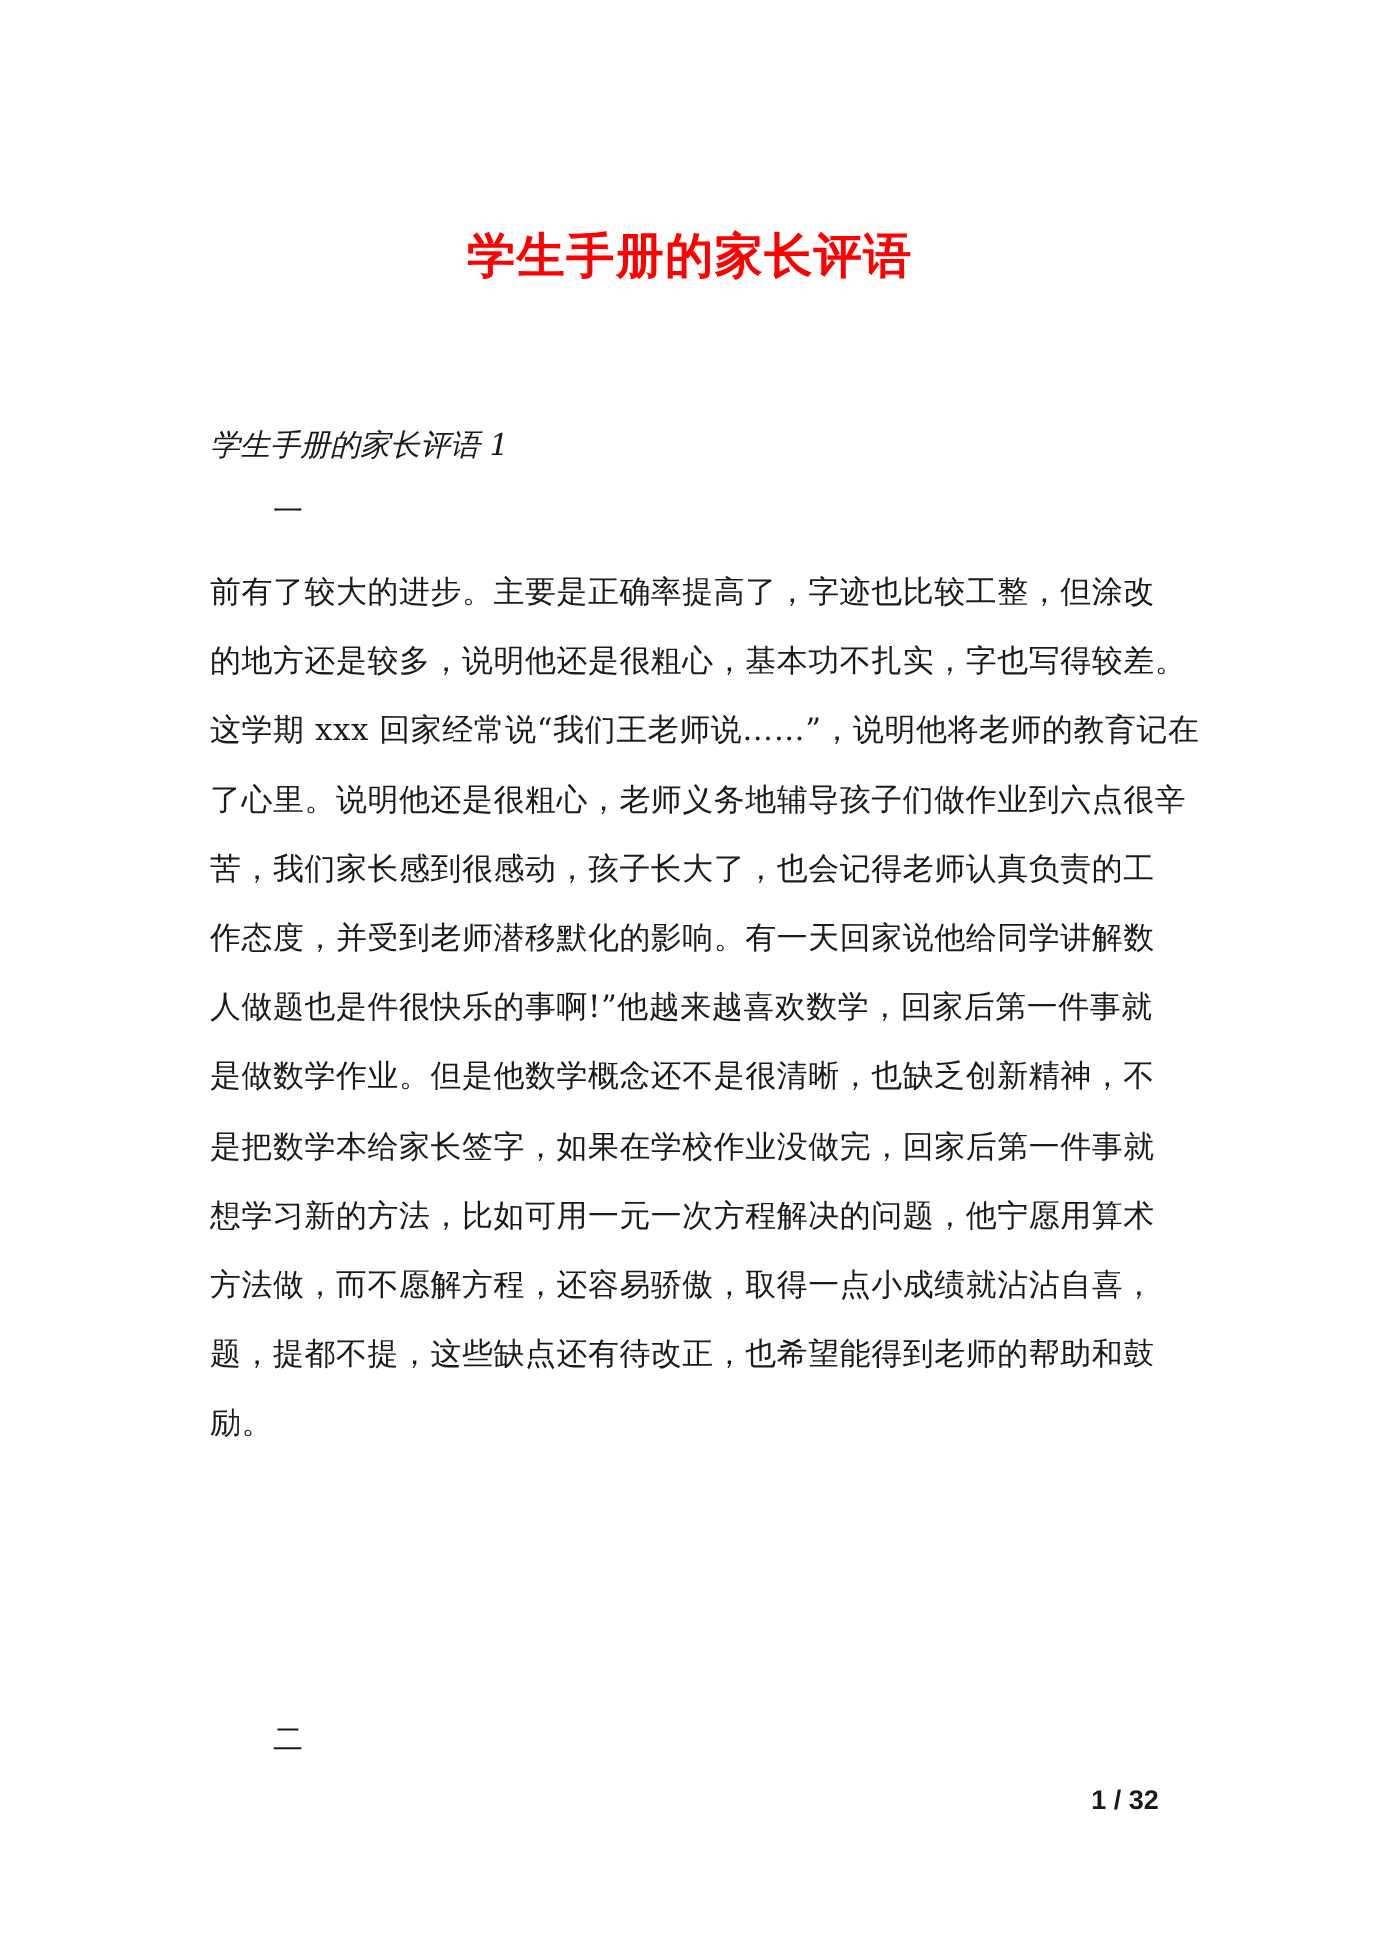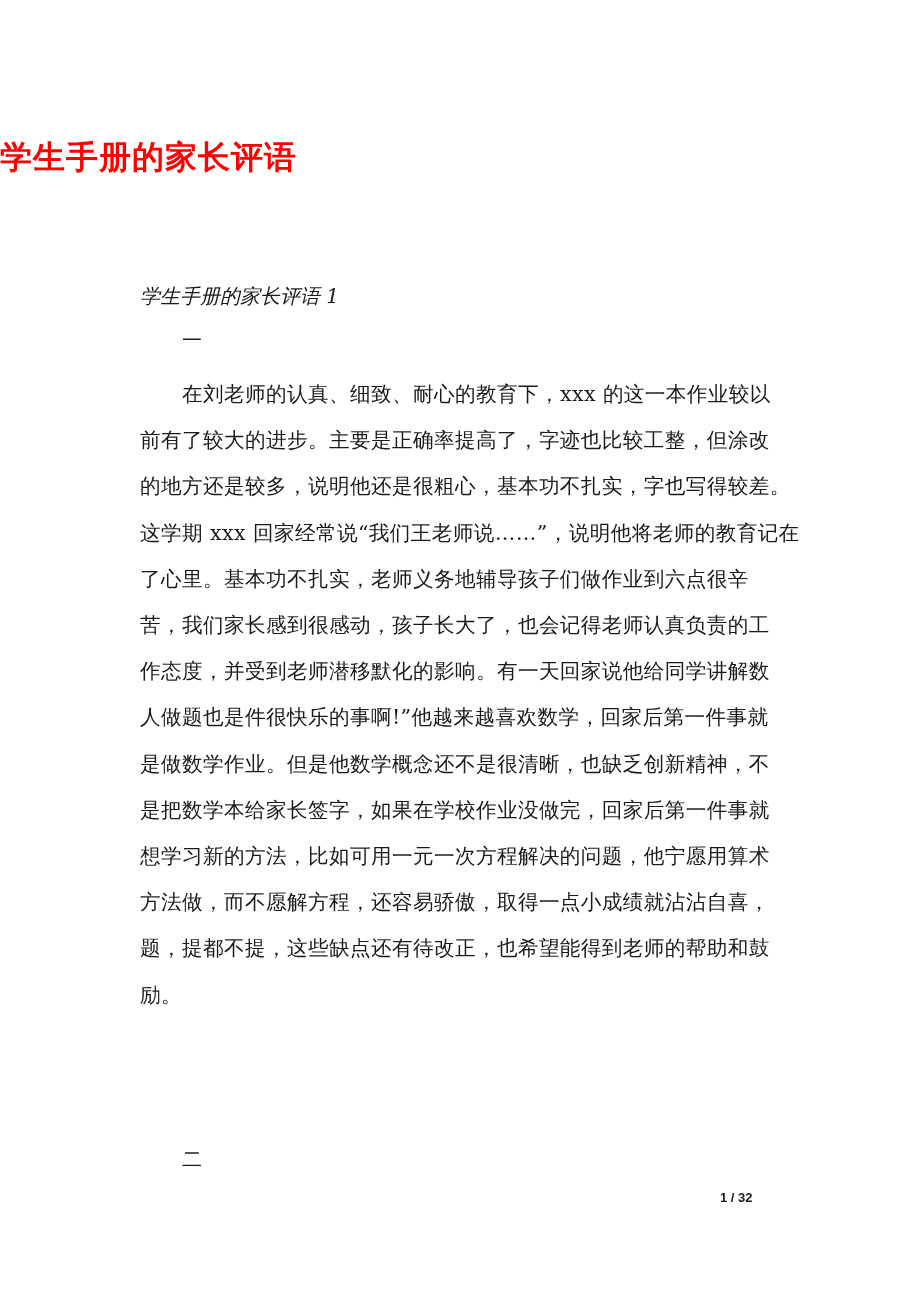--- a/index.html
+++ b/index.html
@@ -18,23 +18,24 @@
     .page {
       position: absolute;
       left: 0;
       top: 0;
       width: 920px;
       height: 1302px;
       background: #ffffff;
     }
     .doc-title {
       position: absolute;
-      top: 133px;
+      top: 146px;
       left: 0;
       width: 920px;
+      text-align: center;
       font-size: 32px;
       font-weight: bold;
       color: #ff0000;
       letter-spacing: 1px;
       line-height: 48px;
       margin: 0;
     }
     .section-heading {
       position: absolute;
       top: 281px;
@@ -75,44 +76,43 @@
       text-indent: 0;
     }
     .body-text .line.first {
       padding-left: 42px;
     }
     .page-number {
       position: absolute;
       top: 1190px;
       left: 720px;
       width: 60px;
-      text-align: left;
+      text-align: center;
       font-family: "Liberation Sans", sans-serif;
-      font-size: 13px;
+      font-size: 18px;
       font-weight: bold;
       color: #1a1a1a;
     }
   </style>
 </head>
 <body>
 
 <div class="page">
 
   <h1 class="doc-title">学生手册的家长评语</h1>
 
   <h2 class="section-heading">学生手册的家长评语 1</h2>
 
   <p class="sub-marker one">一</p>
 
   <p class="body-text">
-    <span class="line first">在刘老师的认真、细致、耐心的教育下，xxx 的这一本作业较以</span>
     <span class="line">前有了较大的进步。主要是正确率提高了，字迹也比较工整，但涂改</span>
     <span class="line">的地方还是较多，说明他还是很粗心，基本功不扎实，字也写得较差。</span>
     <span class="line">这学期 xxx 回家经常说“我们王老师说……”，说明他将老师的教育记在</span>
-    <span class="line">了心里。基本功不扎实，老师义务地辅导孩子们做作业到六点很辛</span>
+    <span class="line">了心里。说明他还是很粗心，老师义务地辅导孩子们做作业到六点很辛</span>
     <span class="line">苦，我们家长感到很感动，孩子长大了，也会记得老师认真负责的工</span>
     <span class="line">作态度，并受到老师潜移默化的影响。有一天回家说他给同学讲解数</span>
     <span class="line">人做题也是件很快乐的事啊!”他越来越喜欢数学，回家后第一件事就</span>
     <span class="line">是做数学作业。但是他数学概念还不是很清晰，也缺乏创新精神，不</span>
     <span class="line">是把数学本给家长签字，如果在学校作业没做完，回家后第一件事就</span>
     <span class="line">想学习新的方法，比如可用一元一次方程解决的问题，他宁愿用算术</span>
     <span class="line">方法做，而不愿解方程，还容易骄傲，取得一点小成绩就沾沾自喜，</span>
     <span class="line">题，提都不提，这些缺点还有待改正，也希望能得到老师的帮助和鼓</span>
     <span class="line">励。</span>
   </p>

